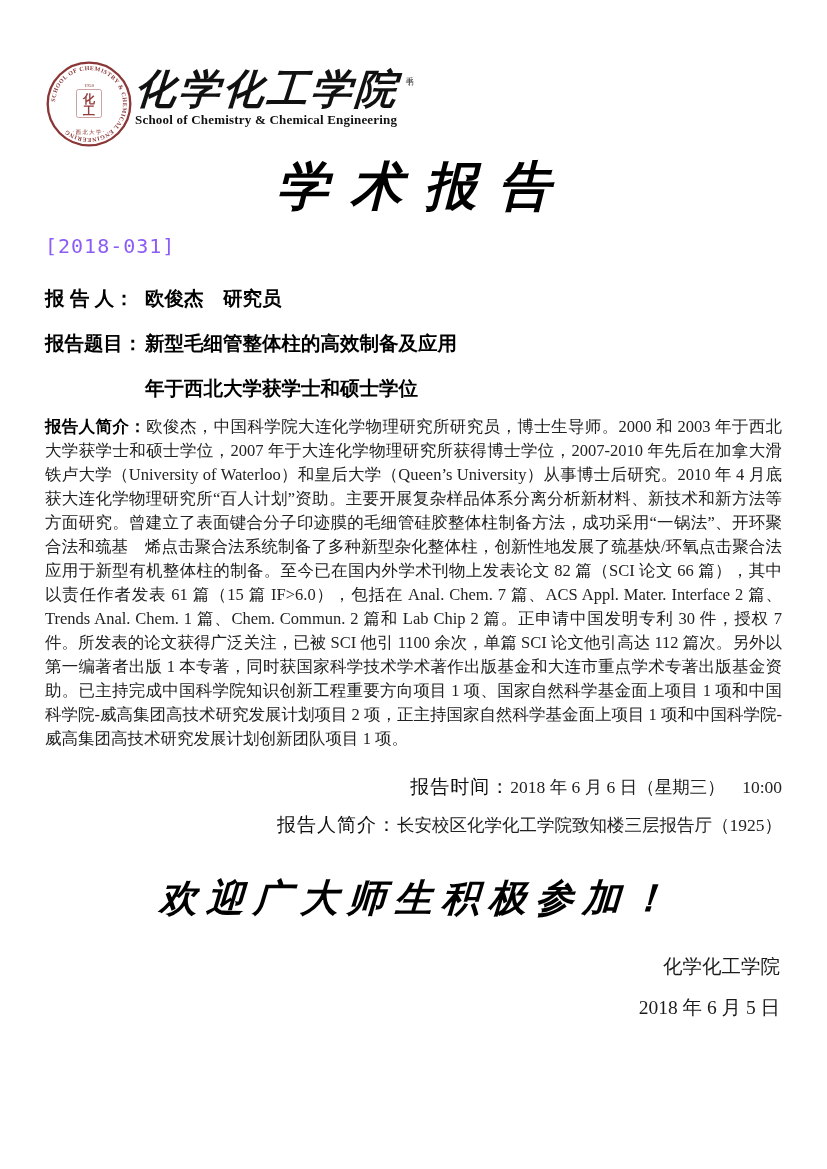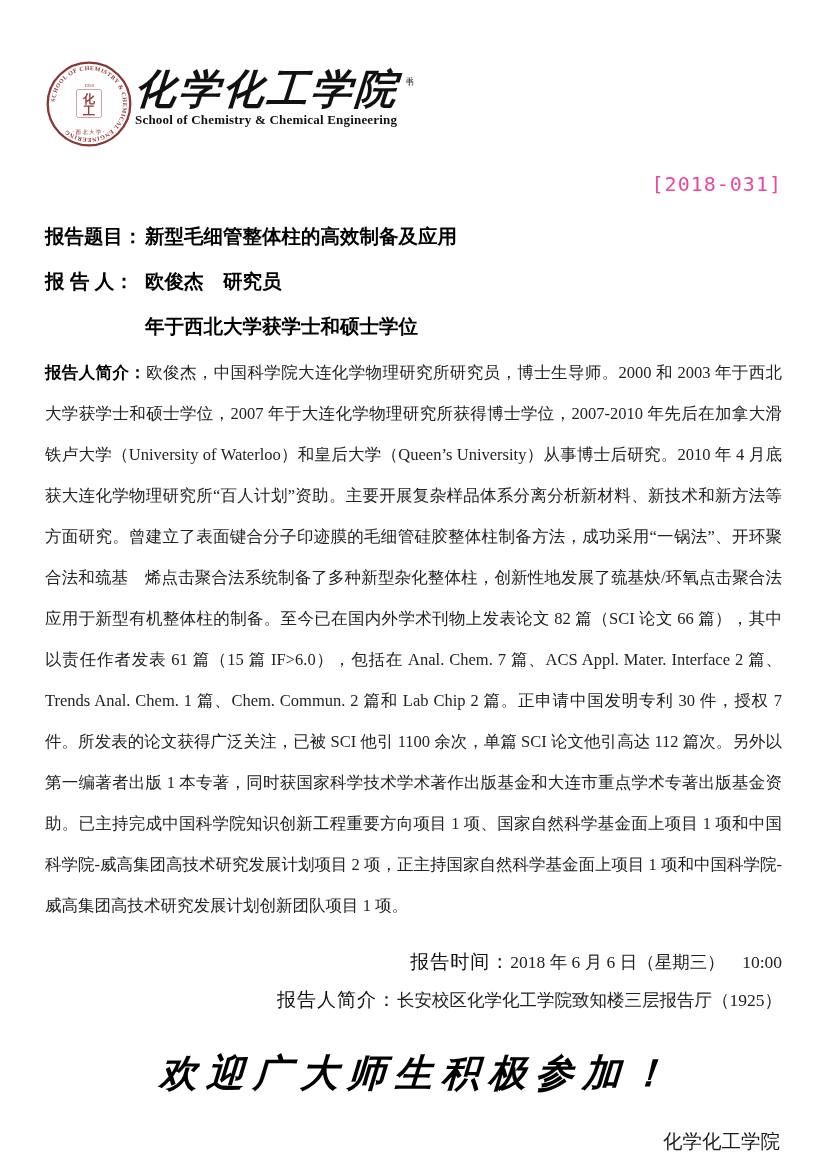--- a/index.html
+++ b/index.html
@@ -26,30 +26,30 @@
     font-size:13px;font-weight:bold;color:#111;margin-top:1px;
     font-family:"Liberation Serif",serif;letter-spacing:0.2px;
   }
   
   .main-title{
     text-align:center;font-size:52px;font-weight:bold;font-style:italic;
     letter-spacing:22px;text-indent:22px;line-height:60px;margin-top:2px;
     color:#000;font-family:"DejaVu Serif",serif;
   }
   .serial{
-    text-align:right;font-family:"DejaVu Sans Mono","Liberation Mono",monospace;
-    font-size:20px;line-height:24px;margin-top:18px;color:#ec4899;letter-spacing:1px;
+    text-align:left;font-family:"DejaVu Sans Mono","Liberation Mono",monospace;
+    font-size:20px;line-height:24px;margin-top:18px;color:#8b5cf6;letter-spacing:1px;
   }
   
   .fields{margin-top:18px;font-family:"Liberation Sans","DejaVu Sans",sans-serif;}
   .field-row{font-size:19.5px;font-weight:bold;color:#000;line-height:45px;height:45px;white-space:nowrap;}
   .field-label{display:inline-block;min-width:100px;}
   .field-indent{display:inline-block;width:100px;}
   
-  .bio{margin-top:3px;font-size:16.5px;line-height:41px;text-align:justify;color:#222;}
+  .bio{margin-top:3px;font-size:16.5px;line-height:24px;text-align:justify;color:#222;}
   .bio-label{font-weight:bold;color:#000;font-family:"Liberation Sans","DejaVu Sans",sans-serif;}
   
   .schedule{margin-top:8px;}
   .sched-row{font-size:17.5px;line-height:38px;height:38px;white-space:nowrap;color:#222;text-align:right;}
   .sched-label{font-size:19px;color:#111;letter-spacing:1px;display:inline-block;min-width:104px;}
   
   .welcome{
     text-align:center;font-size:38px;font-weight:bold;font-style:italic;
     letter-spacing:9px;text-indent:9px;margin-top:28px;line-height:52px;color:#000;
     font-family:"DejaVu Serif",serif;transform:skewX(-3deg);
@@ -77,29 +77,30 @@
 
     <div class="org-block">
       <div class="org-cn-row">
         <span class="org-cn">化学化工学院</span>
         <span class="signature">手书</span>
       </div>
       <div class="org-en">School of Chemistry &amp; Chemical Engineering</div>
     </div>
   </div>
 
+  <div class="main-title">学术报告</div>
 
   <div class="serial">[2018-031]</div>
 
   <div class="fields">
     <div class="field-row">
-      <span class="field-label">报告题目：</span><span>新型毛细管整体柱的高效制备及应用</span>
+      <span class="field-label">报 告 人：</span><span>欧俊杰　研究员</span>
     </div>
     <div class="field-row">
-      <span class="field-label">报 告 人：</span><span>欧俊杰　研究员</span>
+      <span class="field-label">报告题目：</span><span>新型毛细管整体柱的高效制备及应用</span>
     </div>
     <div class="field-row">
       <span class="field-indent"></span><span>年于西北大学获学士和硕士学位</span>
     </div>
   </div>
 
   <p class="bio"><span class="bio-label">报告人简介：</span><span>欧俊杰，中国科学院大连化学物理研究所研究员，博士生导师。2000 和 2003 年于西北大学获学士和硕士学位，2007 年于大连化学物理研究所获得博士学位，2007-2010 年先后在加拿大滑铁卢大学（University of Waterloo）和皇后大学（Queen’s University）从事博士后研究。2010 年 4 月底获大连化学物理研究所“百人计划”资助。主要开展复杂样品体系分离分析新材料、新技术和新方法等方面研究。曾建立了表面键合分子印迹膜的毛细管硅胶整体柱制备方法，成功采用“一锅法”、开环聚合法和巯基　烯点击聚合法系统制备了多种新型杂化整体柱，创新性地发展了巯基炔/环氧点击聚合法应用于新型有机整体柱的制备。至今已在国内外学术刊物上发表论文 82 篇（SCI 论文 66 篇），其中以责任作者发表 61 篇（15 篇 IF&gt;6.0），包括在 Anal. Chem. 7 篇、ACS Appl. Mater. Interface 2 篇、Trends Anal. Chem. 1 篇、Chem. Commun. 2 篇和 Lab Chip 2 篇。正申请中国发明专利 30 件，授权 7 件。所发表的论文获得广泛关注，已被 SCI 他引 1100 余次，单篇 SCI 论文他引高达 112 篇次。另外以第一编著者出版 1 本专著，同时获国家科学技术学术著作出版基金和大连市重点学术专著出版基金资助。已主持完成中国科学院知识创新工程重要方向项目 1 项、国家自然科学基金面上项目 1 项和中国科学院-威高集团高技术研究发展计划项目 2 项，正主持国家自然科学基金面上项目 1 项和中国科学院-威高集团高技术研究发展计划创新团队项目 1 项。</span></p>
 
   <div class="schedule">
     <div class="sched-row">

